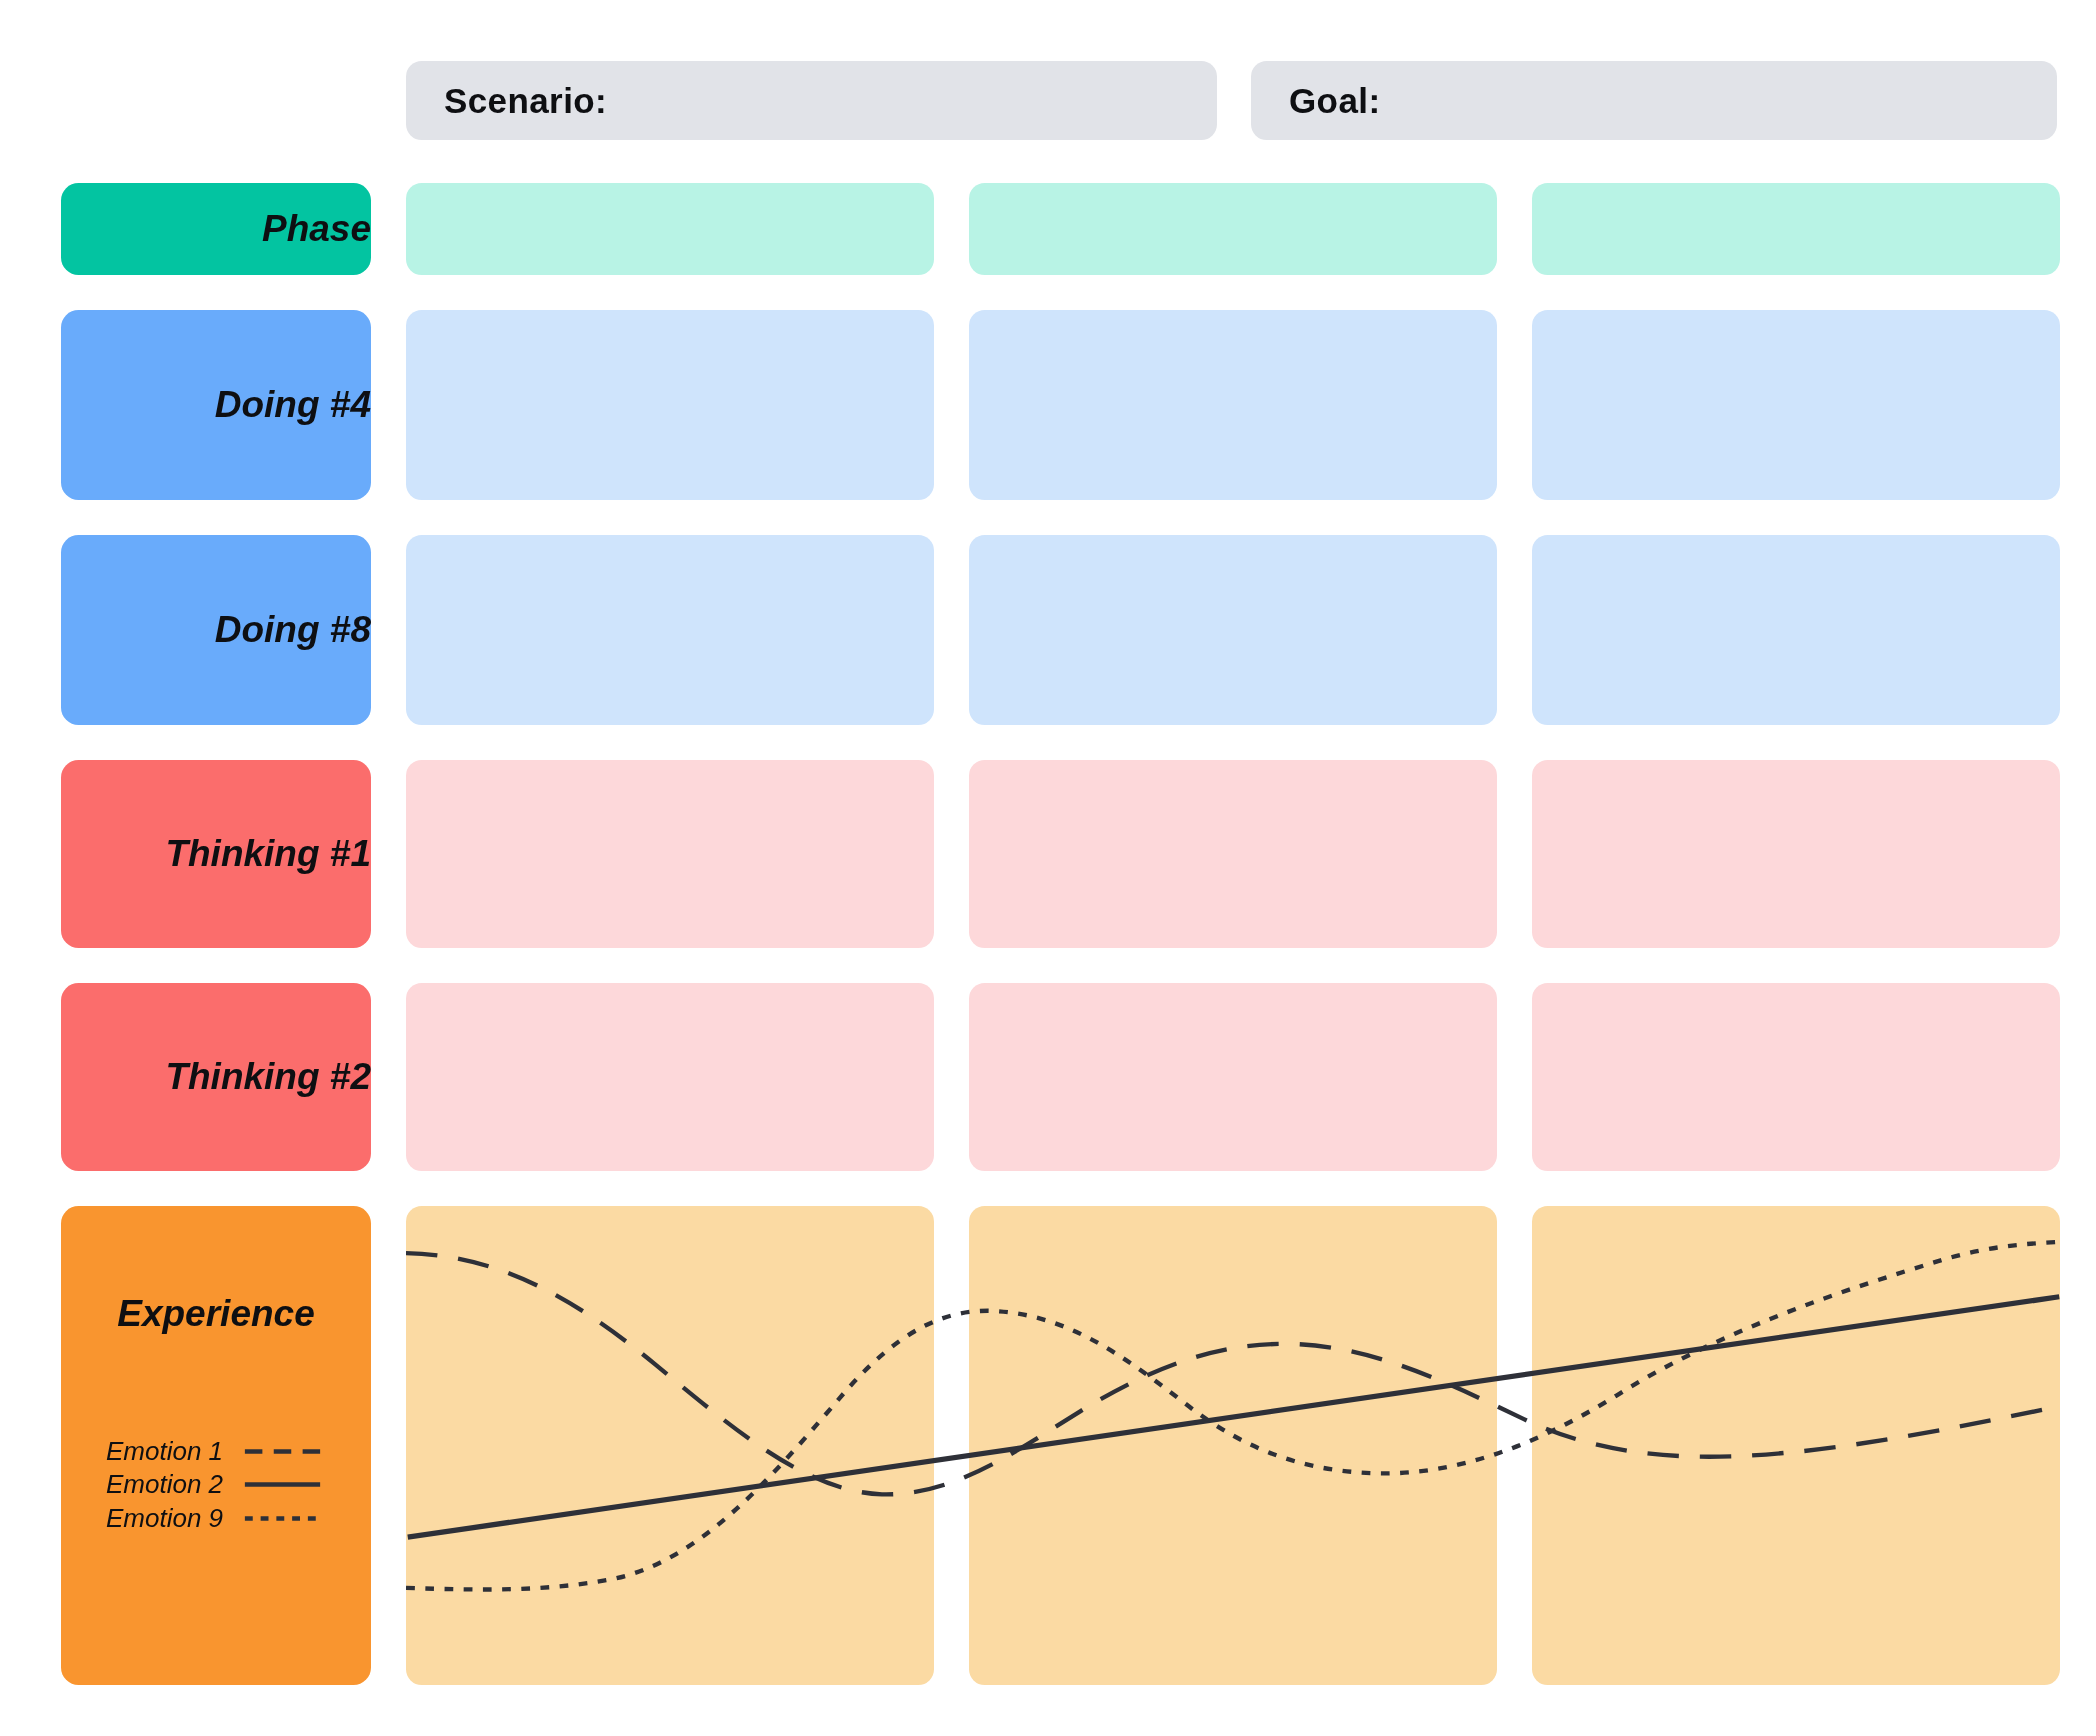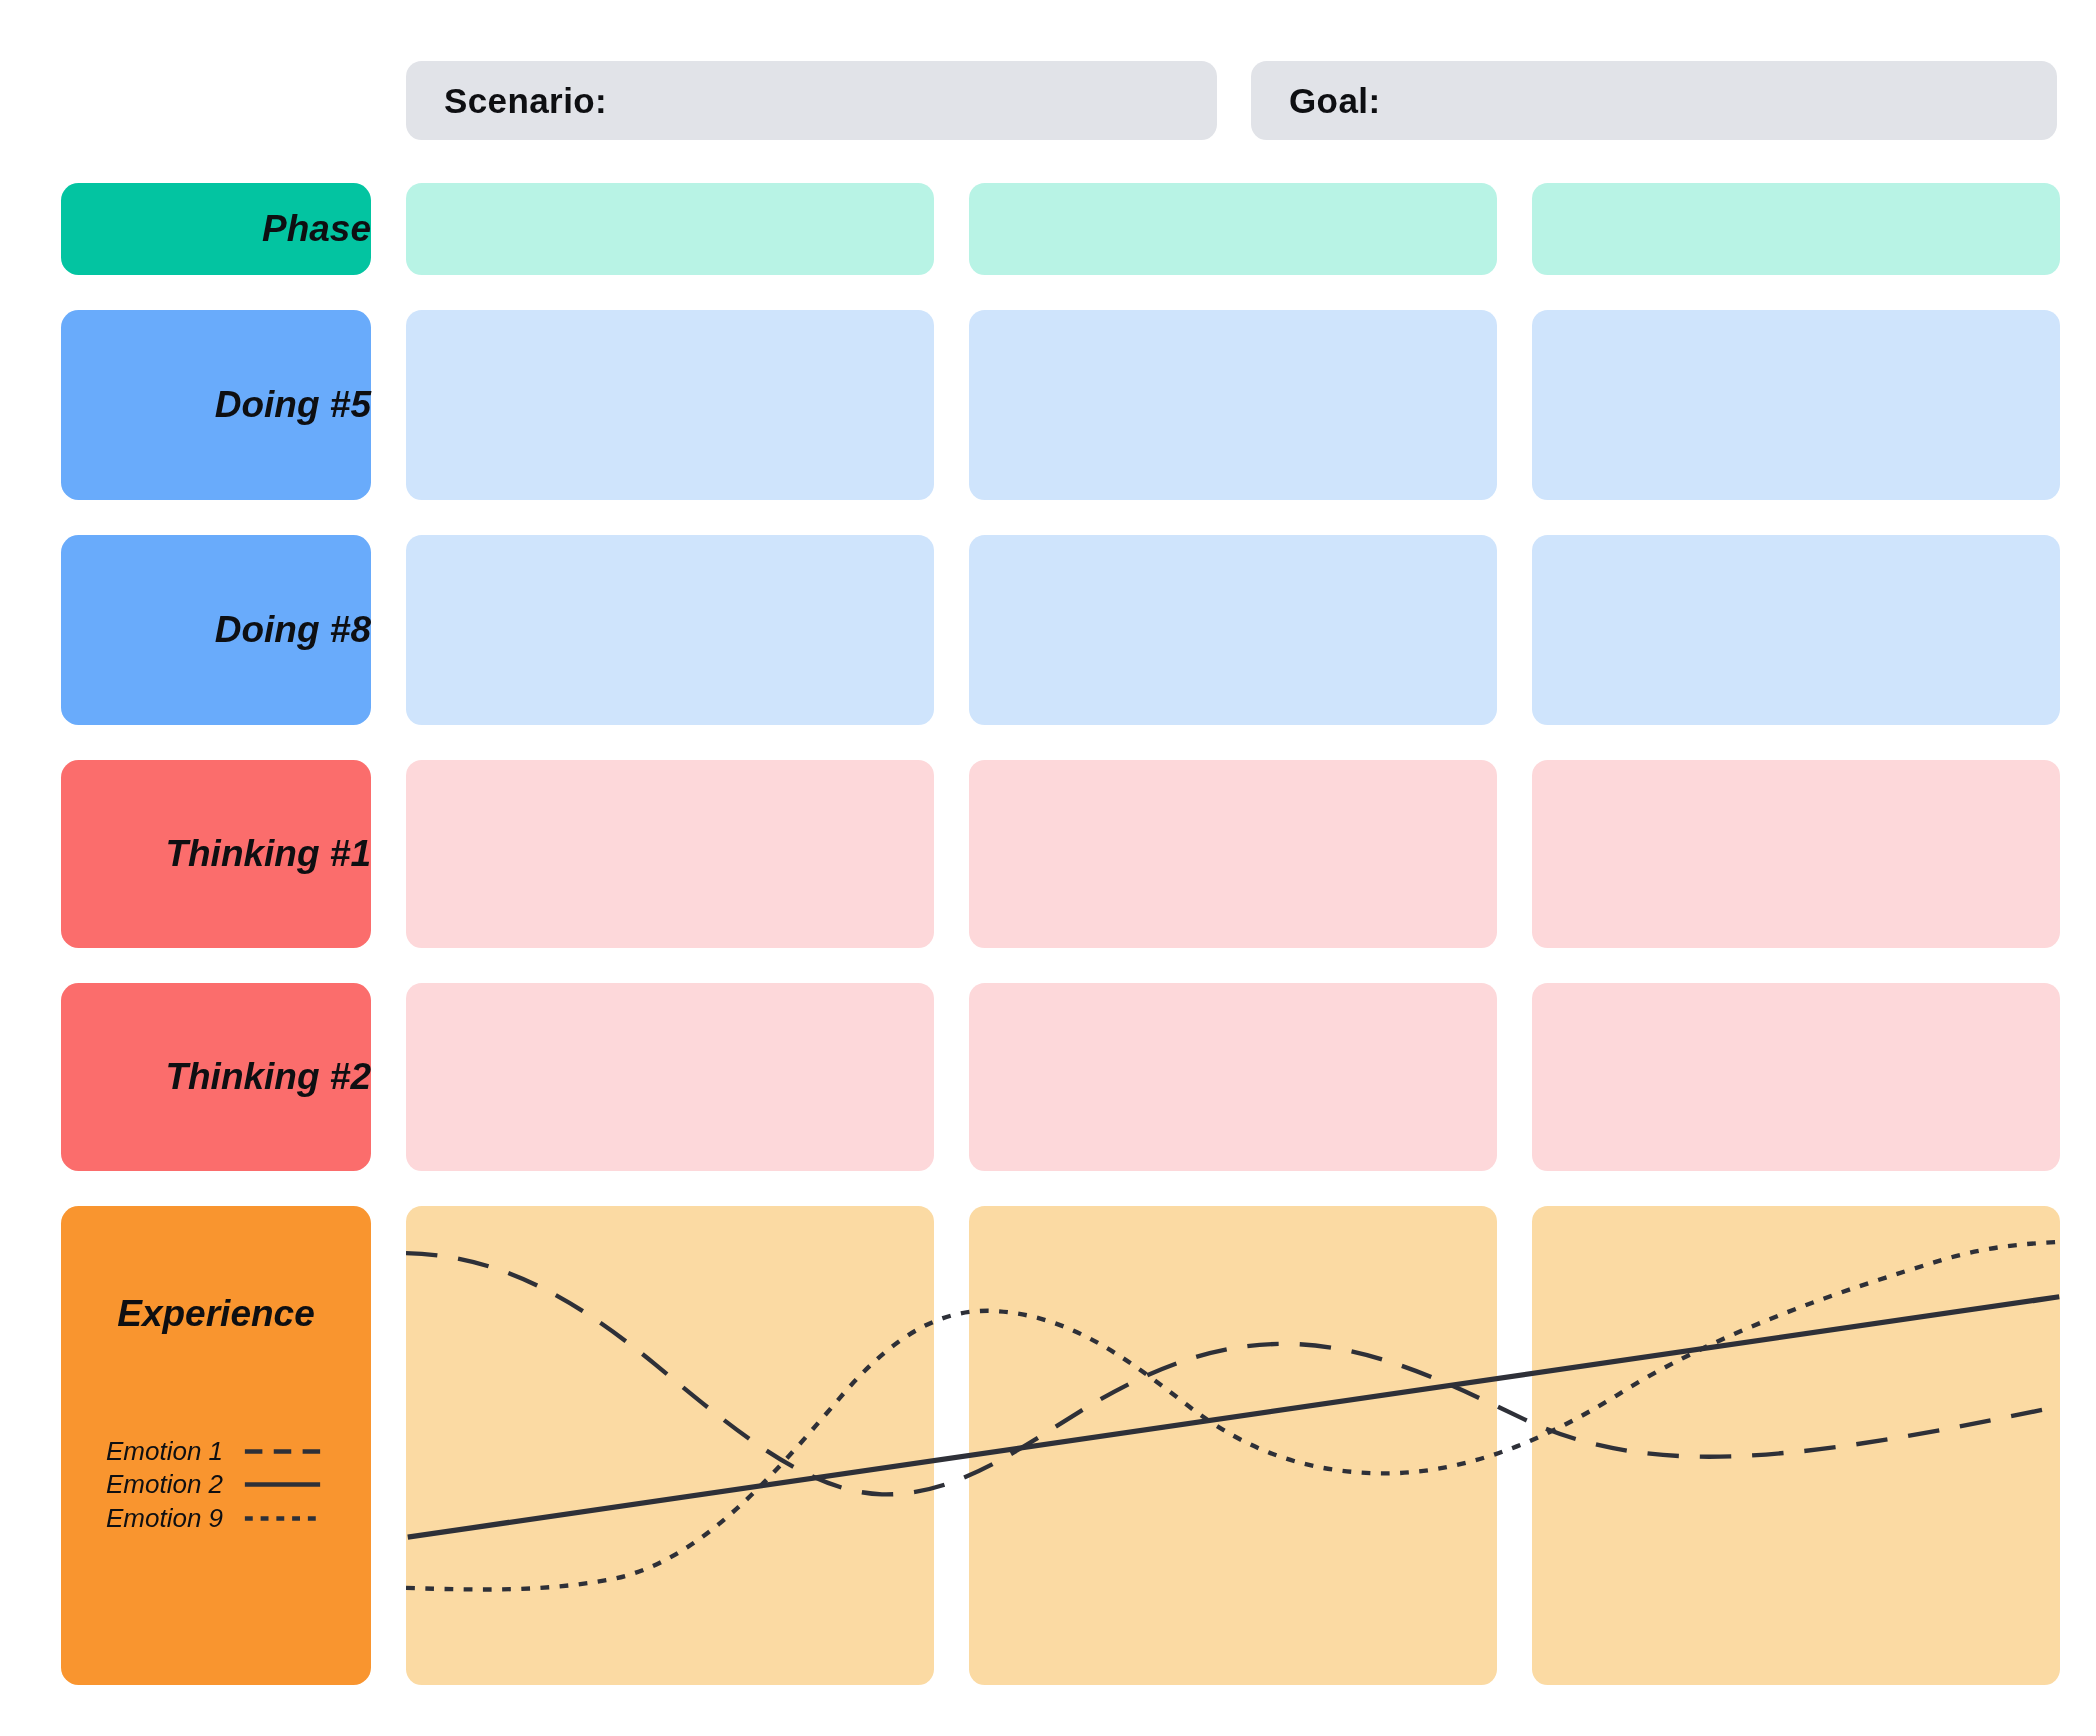--- a/index.html
+++ b/index.html
@@ -97,21 +97,21 @@
   <div class="grid">
 
     <div class="label-box phase">
       <span>Phase</span>
     </div>
     <div class="cell phase"></div>
     <div class="cell phase"></div>
     <div class="cell phase"></div>
 
     <div class="label-box doing">
-      <span>Doing #5</span>
+      <span>Doing #4</span>
     </div>
     <div class="cell doing"></div>
     <div class="cell doing"></div>
     <div class="cell doing"></div>
 
     <div class="label-box doing">
       <span>Doing #8</span>
     </div>
     <div class="cell doing"></div>
     <div class="cell doing"></div>

